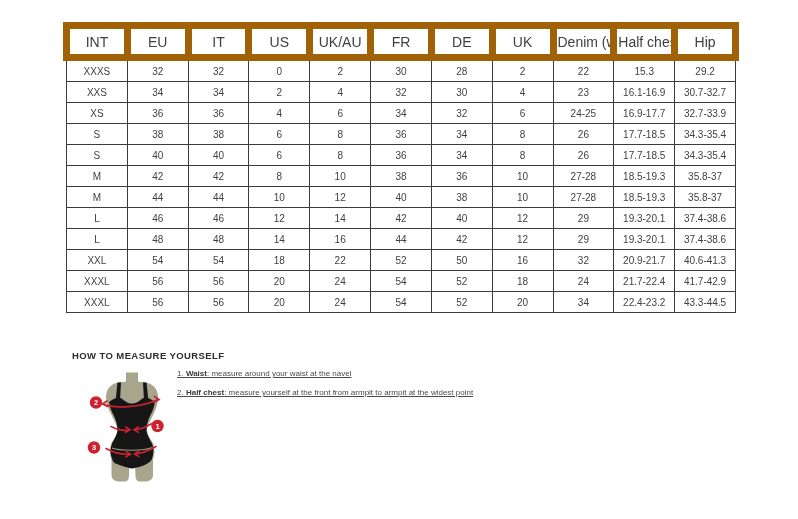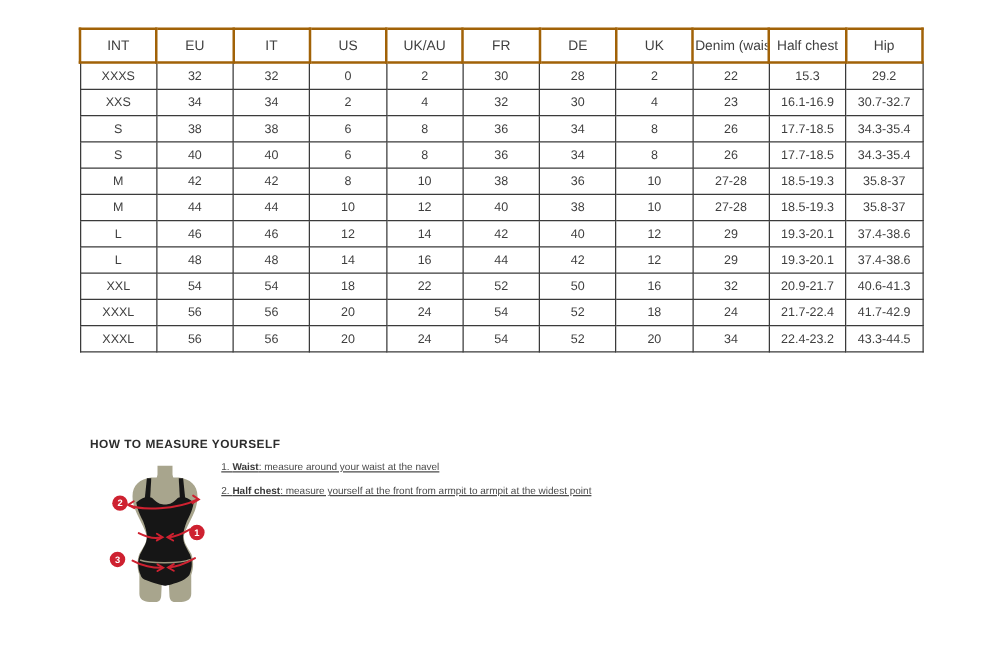--- a/index.html
+++ b/index.html
@@ -8,22 +8,22 @@
     font-family:"Liberation Sans", sans-serif; overflow:hidden;
   }
   
   .size-table {
     position:absolute; left:63px; top:22px; width:676px;
     border-collapse:collapse; table-layout:fixed;
     border:1px solid #3b3b3b;
     font-size:10px; color:#3f3f3f; text-align:center;
   }
   .size-table th {
-    height:25px; font-weight:normal; border:2px solid #a16207;
-    font-size:11px; padding:0 1px; overflow:hidden; white-space:nowrap;margin-top:40px;
+    height:25px; font-weight:normal; border:7px solid #a16207;
+    font-size:14px; padding:0 1px; overflow:hidden; white-space:nowrap;margin-top:40px;
   }
   .size-table td {
     height:20px; border:1px solid #3b3b3b; padding:0;
     overflow:hidden; white-space:nowrap;
   }
   
   .measure-title {
     position:absolute; left:72px; top:350px;
     font-size:9.5px; font-weight:bold; letter-spacing:0.4px; color:#2d2d2d;
   }
@@ -81,20 +81,33 @@
           <td>2</td>
           <td>4</td>
           <td>32</td>
           <td>30</td>
           <td>4</td>
           <td>23</td>
           <td>16.1-16.9</td>
           <td>30.7-32.7</td>
         </tr>
         <tr>
+          <td>XS</td>
+          <td>36</td>
+          <td>36</td>
+          <td>4</td>
+          <td>6</td>
+          <td>34</td>
+          <td>32</td>
+          <td>6</td>
+          <td>24-25</td>
+          <td>16.9-17.7</td>
+          <td>32.7-33.9</td>
+        </tr>
+        <tr>
           <td>S</td>
           <td>38</td>
           <td>38</td>
           <td>6</td>
           <td>8</td>
           <td>36</td>
           <td>34</td>
           <td>8</td>
           <td>26</td>
           <td>17.7-18.5</td>

